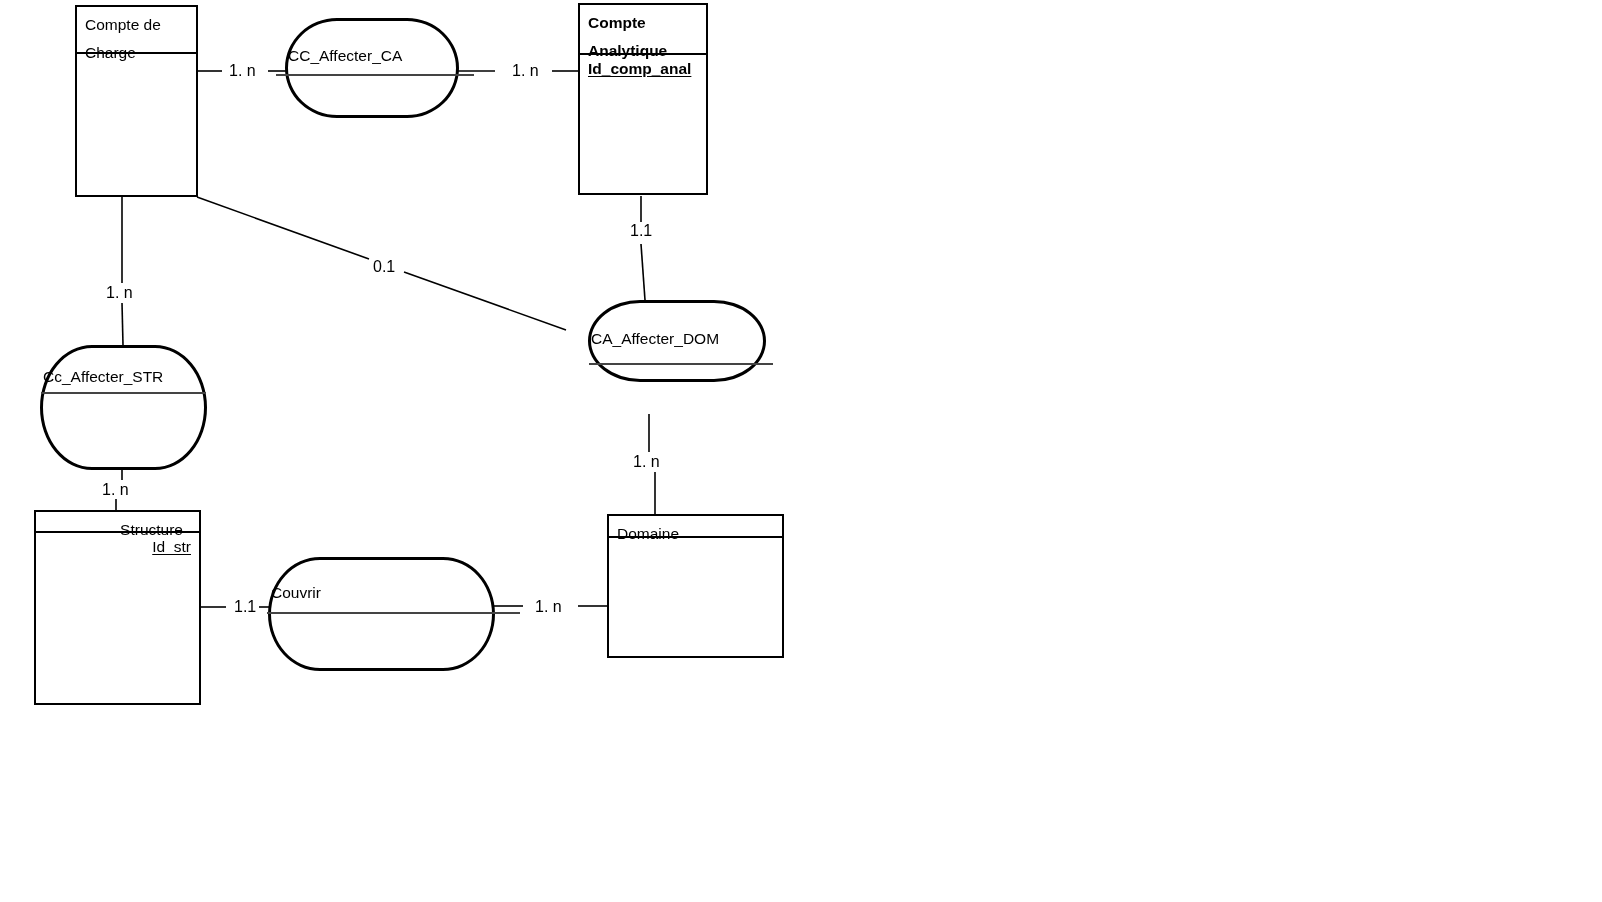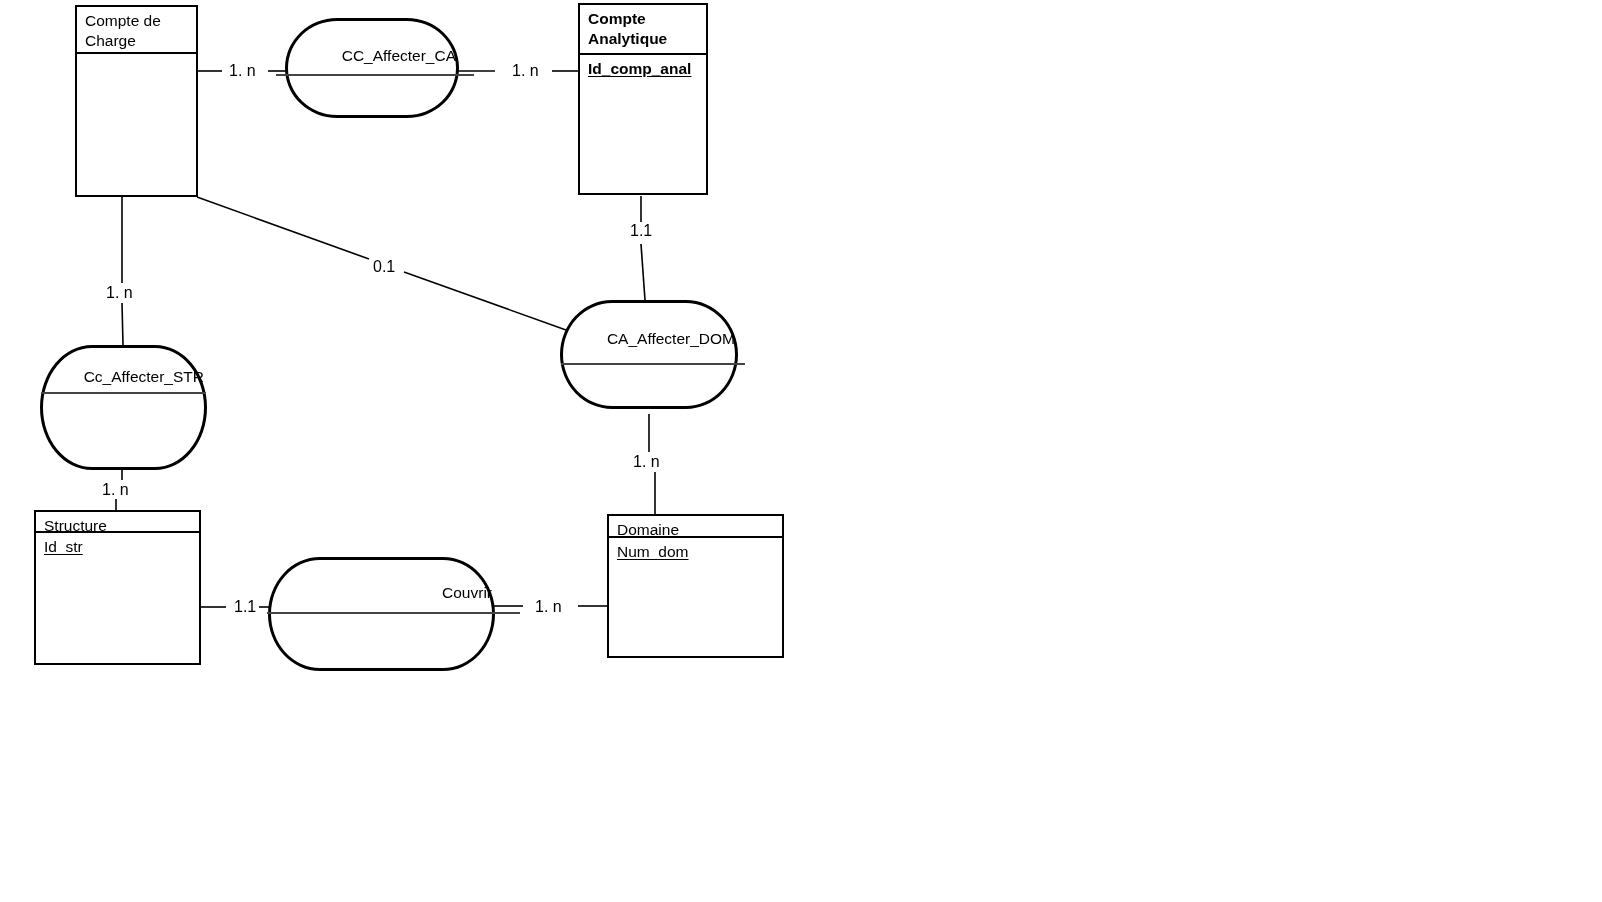--- a/index.html
+++ b/index.html
@@ -34,21 +34,21 @@
     border: 2px solid #000000;
     background: #ffffff;
     display: flex;
     flex-direction: column;
   }
   .entity .ent-name {
     box-sizing: border-box;
     border-bottom: 2px solid #000000;
     padding: 4px 16px 5px 8px;
     font-size: 15.5px;
-    line-height: 20px;
+    line-height: 28px;
     color: #000000;
     white-space: pre-line;
   }
   .entity .ent-attrs {
     box-sizing: border-box;
     padding: 4px 8px 0 8px;
     flex: 1 1 auto;
   }
   .entity .ent-attr {
     font-size: 15.5px;
@@ -64,21 +64,21 @@
     position: absolute;
     box-sizing: border-box;
     border: 3px solid #000000;
     border-radius: 52px / 50%;
     background: #ffffff;
   }
   .relation .rel-name {
     position: absolute;
     left: 0;
     right: 0;
-    text-align: right;
+    text-align: left;
     font-size: 15.5px;
     line-height: 18px;
     color: #000000;
     white-space: nowrap;
   }
   .relation .rel-divider {
     position: absolute;
     height: 0;
     border-top: 2px solid #444444;
   }
@@ -126,45 +126,42 @@
   </div>
 
   <div class="entity" style="left: 578px; top: 3px; width: 130px; height: 192px; font-weight: bold;">
     <div class="ent-name" style="height: 50px;">Compte
 Analytique</div>
     <div class="ent-attrs">
       <span class="ent-attr">Id_comp_anal</span>
     </div>
   </div>
 
-  <div class="entity" style="left: 34px; top: 510px; width: 167px; height: 155px;">
+  <div class="entity" style="left: 34px; top: 510px; width: 167px; height: 195px; text-align: right;">
     <div class="ent-name" style="height: 21px;">Structure</div>
     <div class="ent-attrs">
       <span class="ent-attr">Id_str</span>
     </div>
   </div>
 
   <div class="entity" style="left: 607px; top: 514px; width: 177px; height: 144px;">
     <div class="ent-name" style="height: 22px;">Domaine</div>
-    <div class="ent-attrs">
-      <span class="ent-attr">Num_dom</span>
-    </div>
   </div>
 
   <div class="relation" style="left: 285px; top: 18px; width: 174px; height: 100px;">
     <div class="rel-name" style="top: 26px;">CC_Affecter_CA</div>
     <div class="rel-divider" style="top: 53px; left: -12px; right: -18px;"></div>
   </div>
 
   <div class="relation" style="left: 40px; top: 345px; width: 167px; height: 125px;">
     <div class="rel-name" style="top: 20px;">Cc_Affecter_STR</div>
     <div class="rel-divider" style="top: 44px; left: -2px; right: -2px;"></div>
   </div>
 
-  <div class="relation" style="left: 560px; top: 300px; width: 178px; height: 109px;">
+  <div class="relation" style="left: 588px; top: 300px; width: 178px; height: 82px;">
     <div class="rel-name" style="top: 27px;">CA_Affecter_DOM</div>
     <div class="rel-divider" style="top: 60px; left: -2px; right: -10px;"></div>
   </div>
 
   <div class="relation" style="left: 268px; top: 557px; width: 227px; height: 114px;">
     <div class="rel-name" style="top: 24px;">Couvrir</div>
     <div class="rel-divider" style="top: 52px; left: -4px; right: -28px;"></div>
   </div>
 
   <div class="card" style="left: 226px; top: 62px;">1. n</div>

